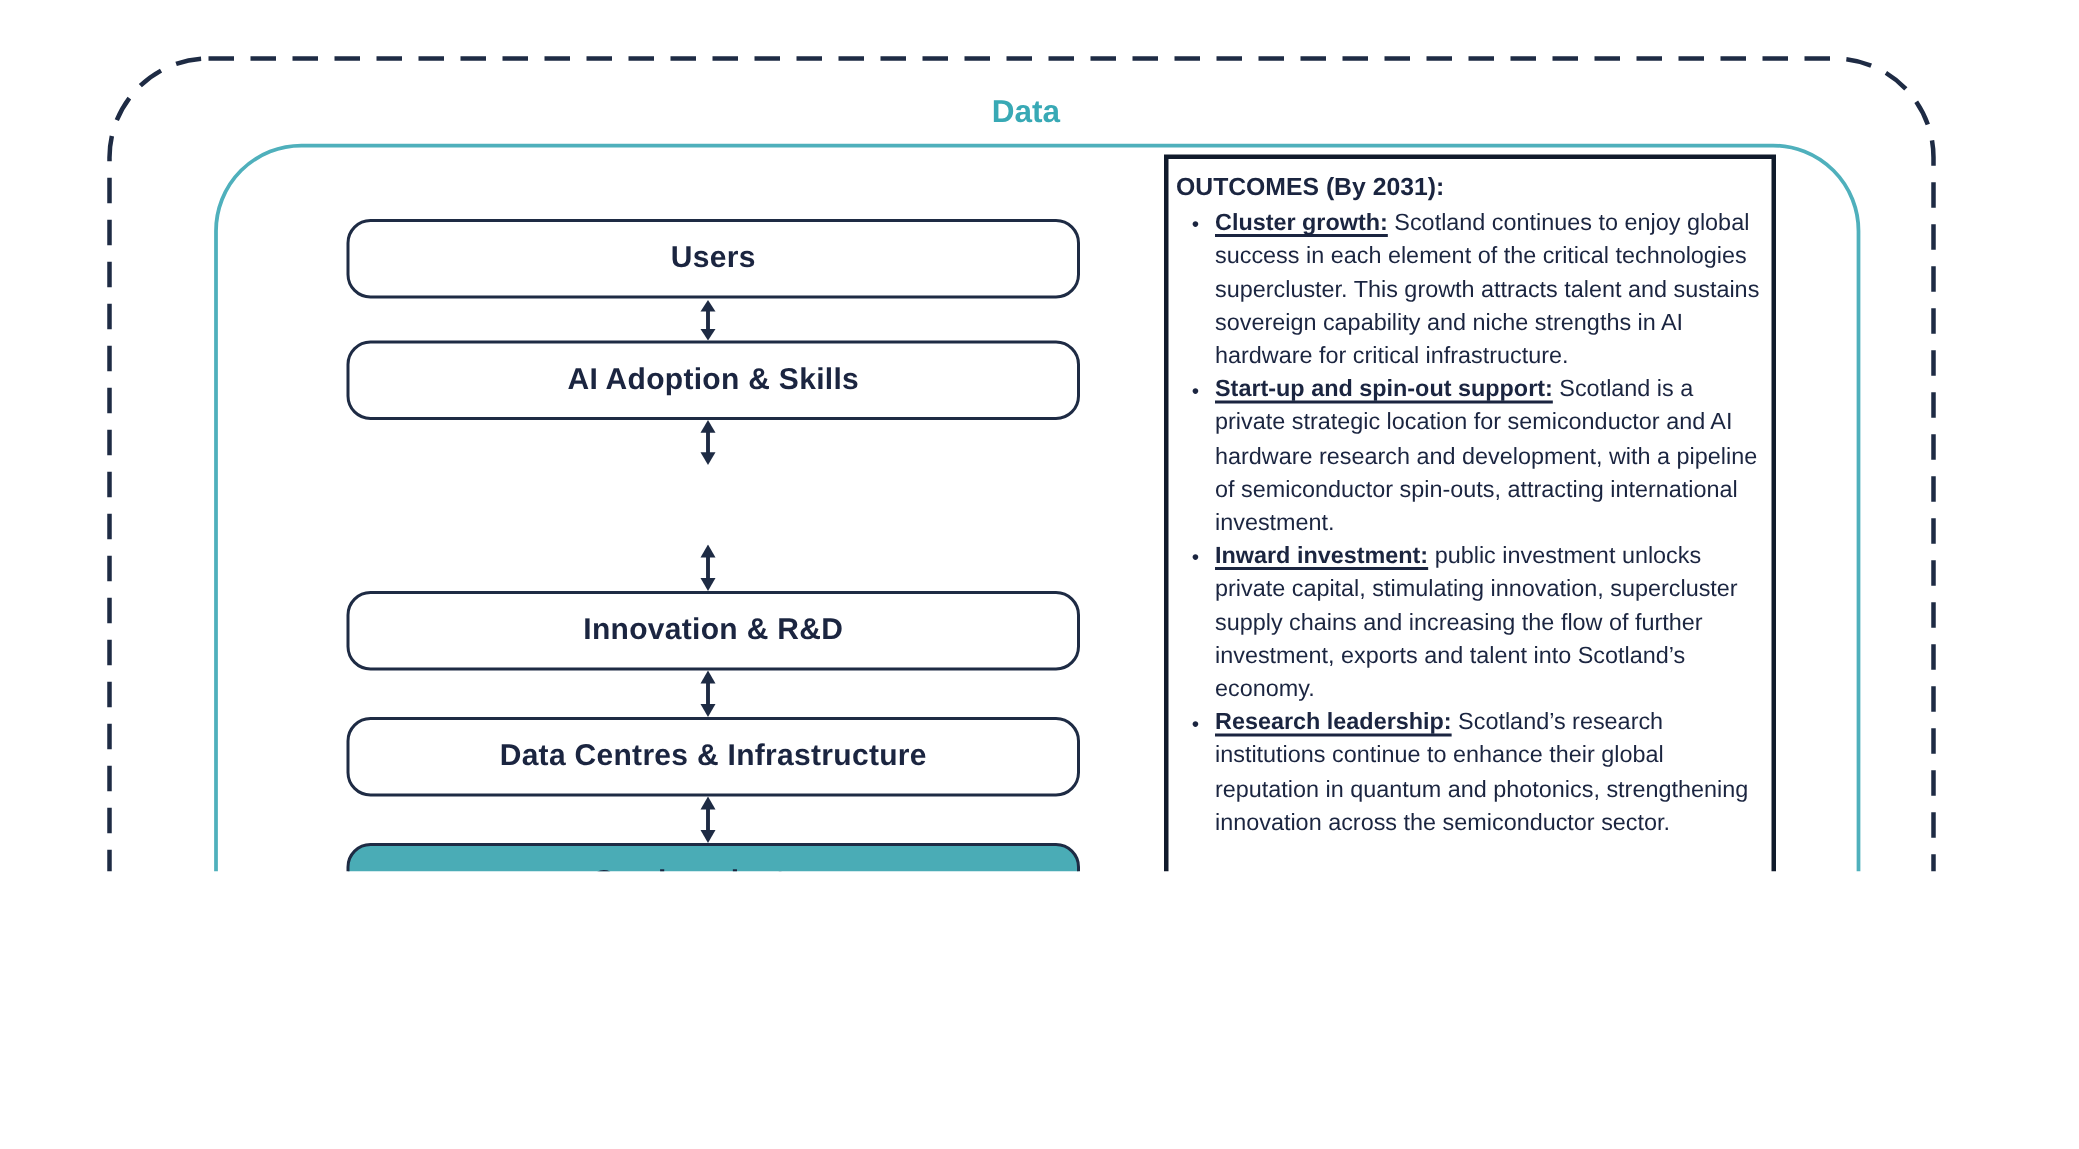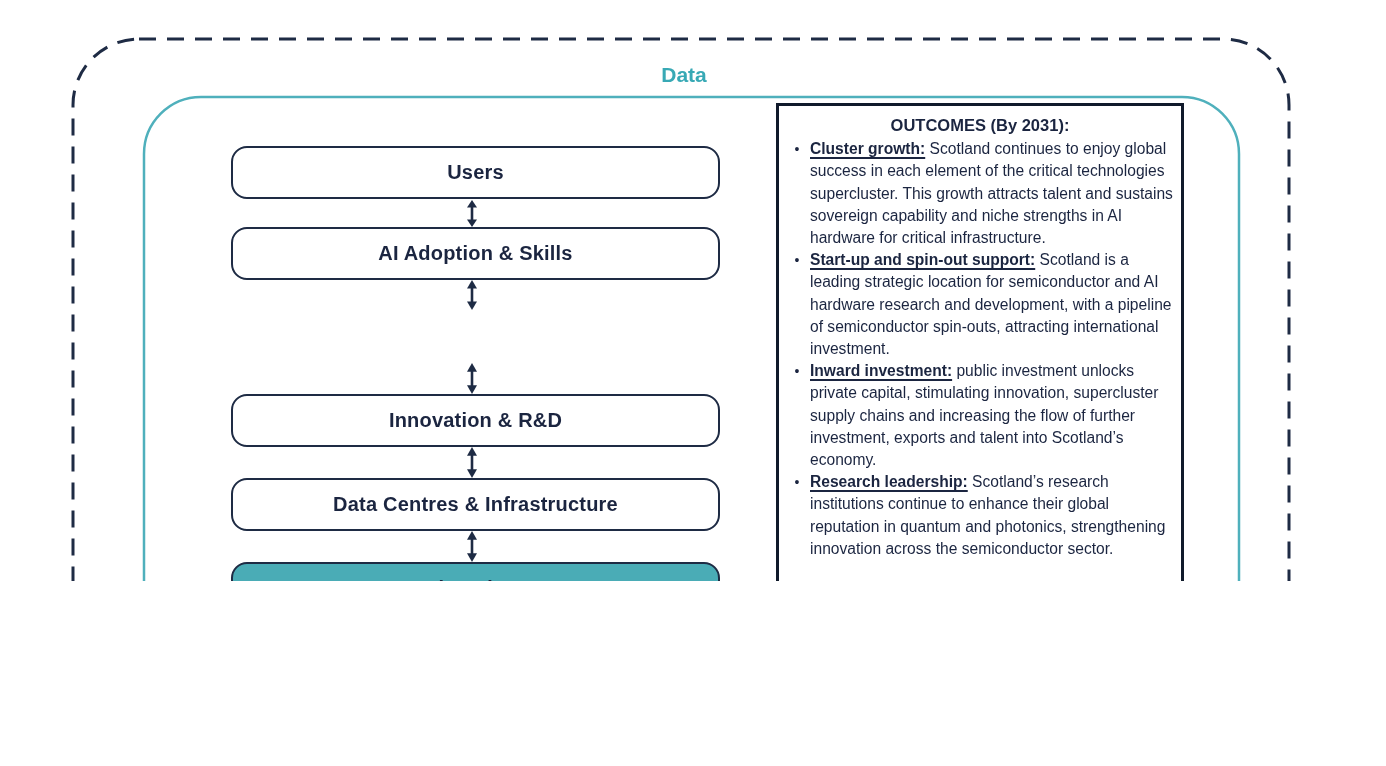--- a/index.html
+++ b/index.html
@@ -45,21 +45,21 @@
   .varrow{position:absolute;left:440px;width:16px;z-index:2;}
 
   .outcomes-box{
     position:absolute;left:752px;top:103px;width:408px;height:545px;z-index:2;
     background:#ffffff;
     border:3px solid var(--outcomes-border);
     padding:7px 5px 6px 5px;
     font-size:15.6px;line-height:22.2px;color:var(--text);
   }
   .outcomes-title{
-    text-align:center;font-weight:bold;font-size:16.5px;
+    font-weight:bold;font-size:16.5px;
     margin:1px 0 2px 0;
   }
   .outcomes-list{list-style:none;}
   .outcomes-list li{display:flex;align-items:flex-start;}
   .bullet{
     width:26px;flex:0 0 26px;text-align:center;
     font-size:14px;line-height:22.2px;
   }
   .bullet-body{flex:1;padding-right:2px;}
   .bullet-heading{
@@ -117,21 +117,21 @@
 
   <div class="outcomes-box">
     <div class="outcomes-title">OUTCOMES (By 2031):</div>
     <ul class="outcomes-list">
       <li>
         <span class="bullet">•</span>
         <span class="bullet-body"><span class="bullet-heading">Cluster growth:</span><span> Scotland continues to enjoy global success in each element of the critical technologies supercluster. This growth attracts talent and sustains sovereign capability and niche strengths in AI hardware for critical infrastructure.</span></span>
       </li>
       <li>
         <span class="bullet">•</span>
-        <span class="bullet-body"><span class="bullet-heading">Start-up and spin-out support:</span><span> Scotland is a leading strategic location for semiconductor and AI hardware research and development, with a pipeline of semiconductor spin-outs, attracting international investment.</span></span>
+        <span class="bullet-body"><span class="bullet-heading">Start-up and spin-out support:</span><span> Scotland is a private strategic location for semiconductor and AI hardware research and development, with a pipeline of semiconductor spin-outs, attracting international investment.</span></span>
       </li>
       <li>
         <span class="bullet">•</span>
         <span class="bullet-body"><span class="bullet-heading">Inward investment:</span><span> public investment unlocks private capital, stimulating innovation, supercluster supply chains and increasing the flow of further investment, exports and talent into Scotland’s economy.</span></span>
       </li>
       <li>
         <span class="bullet">•</span>
         <span class="bullet-body"><span class="bullet-heading">Research leadership:</span><span> Scotland’s research institutions continue to enhance their global reputation in quantum and photonics, strengthening innovation across the semiconductor sector.</span></span>
       </li>
     </ul>

